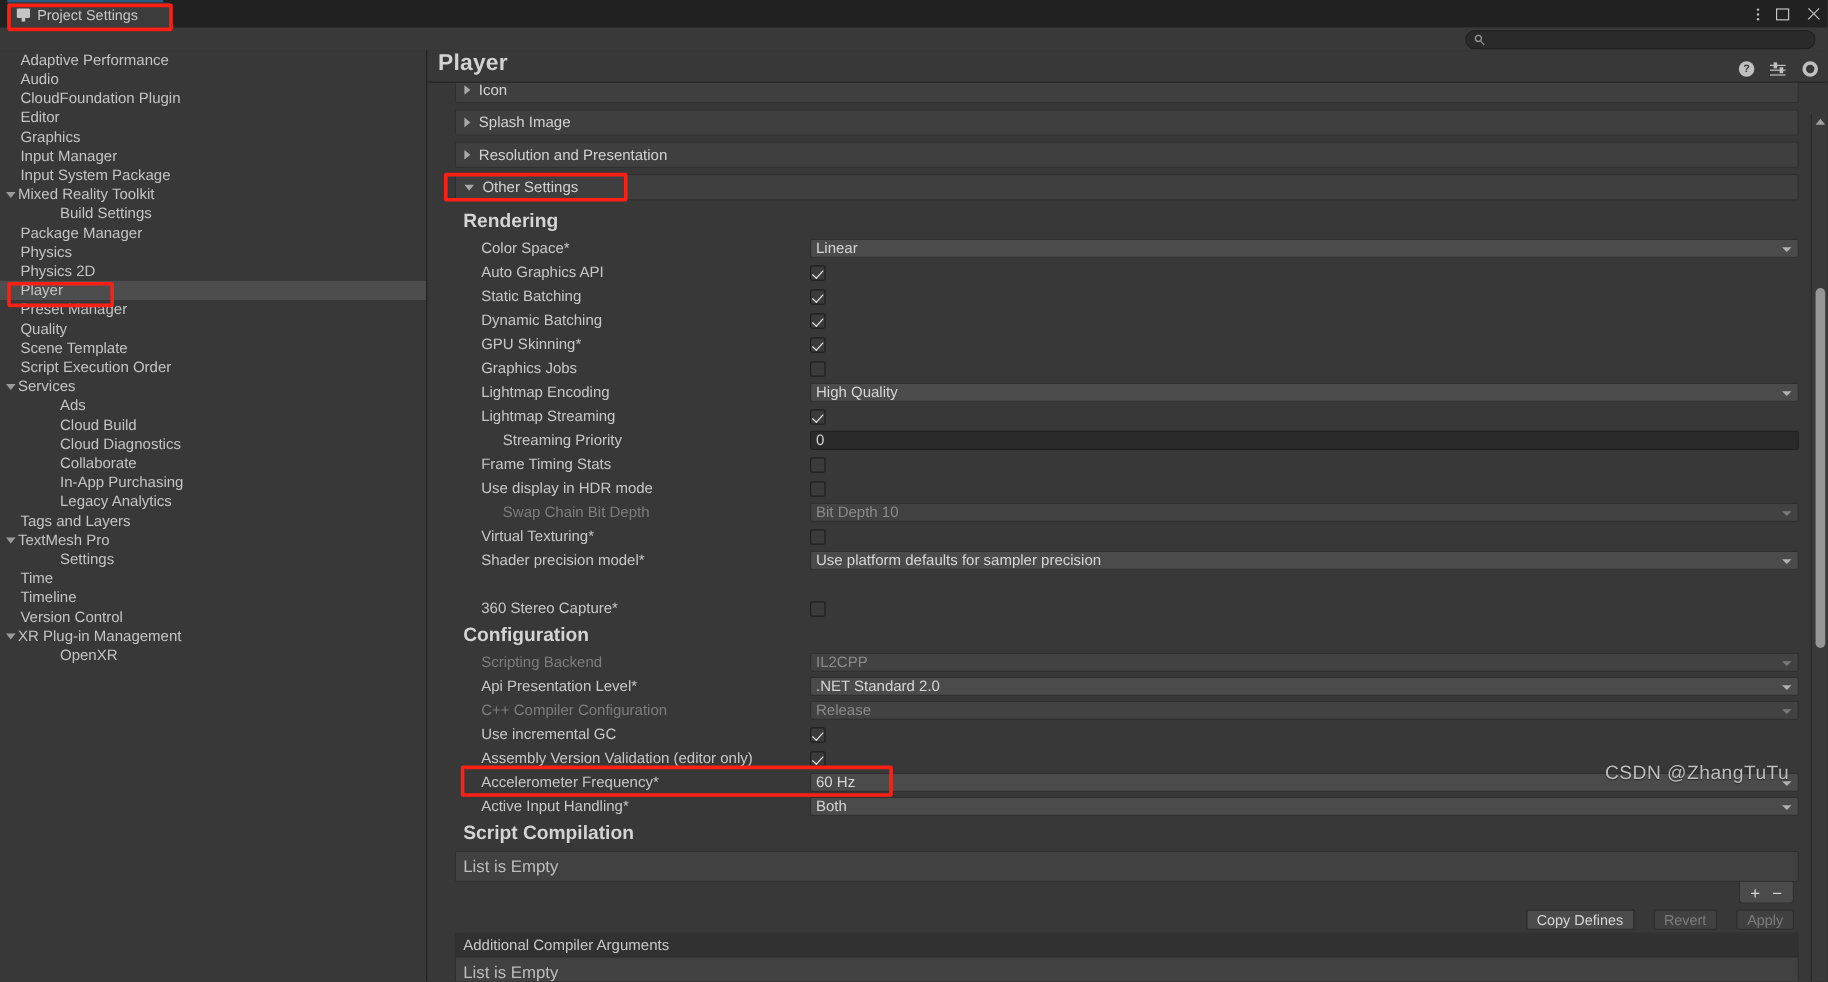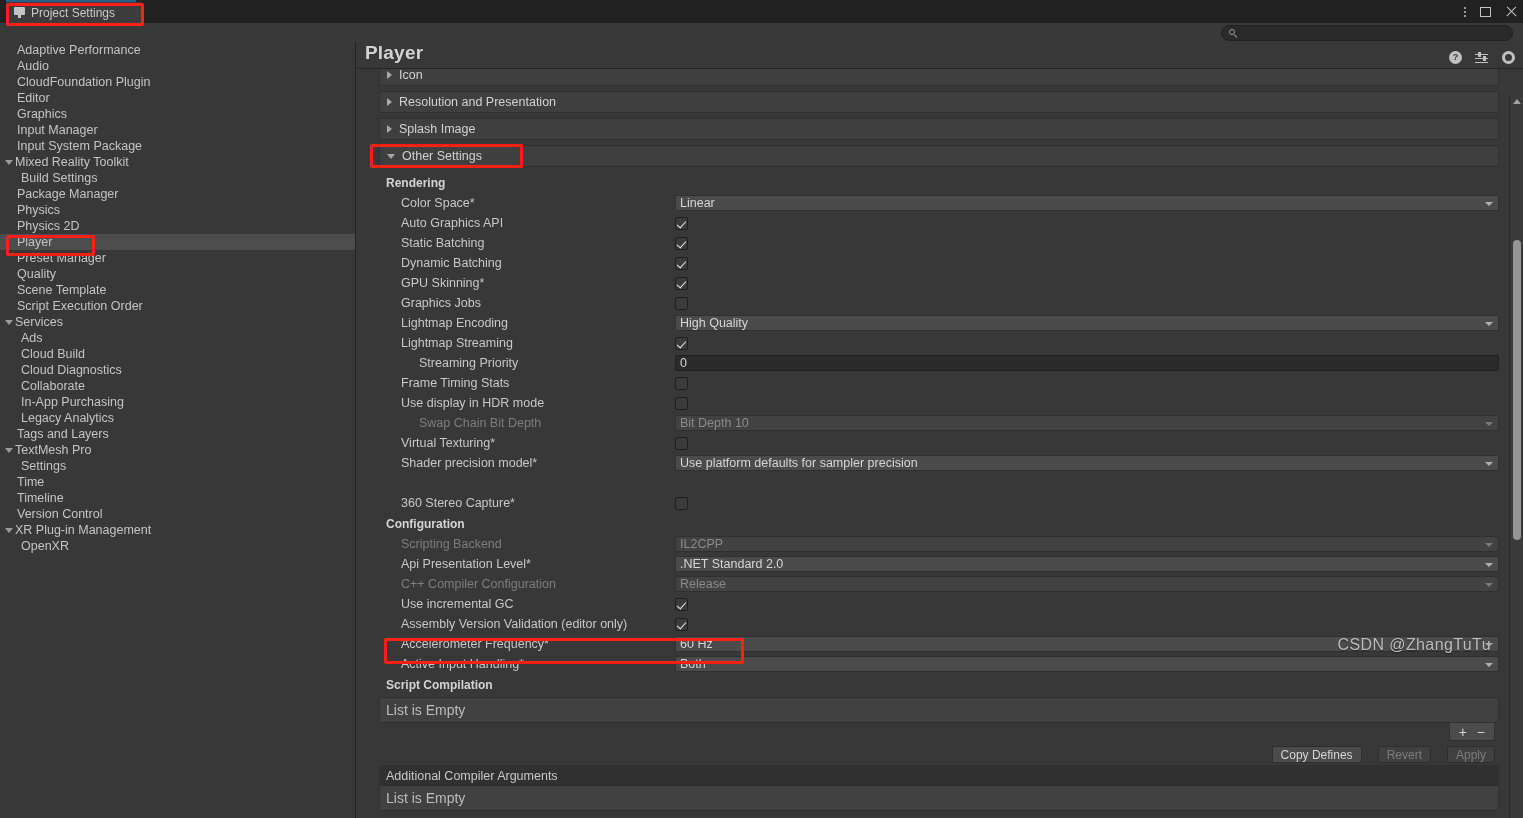--- a/index.html
+++ b/index.html
@@ -87,21 +87,21 @@
   .side-item .tw {
     width: 9px; height: 9px; margin-left: 5px; margin-right: 1px; flex: none; position: relative;
   }
   .tw.down:after {
     content: ""; position: absolute; left: 0; top: 2px;
     border-left: 4.5px solid transparent; border-right: 4.5px solid transparent;
     border-top: 5px solid #9a9a9a;
   }
   .side-label { }
   .pad-l1 { padding-left: 17px; }
-  .pad-l2 { padding-left: 21px; }
+  .pad-l2 { padding-left: 50px; }
 
   
   .main {
     position: absolute; left: 357px; top: 42px; width: 1166px; height: 776px;
     background: #383838;
   }
   .main-header {
     position: relative; height: 26px; background: #383838;
   }
   .main-title {
@@ -158,21 +158,21 @@
     border-left: 5.5px solid #a8a8a8; flex: none;
   }
   .arrow-d {
     width: 0; height: 0; margin-right: 7px; margin-top: 1px;
     border-left: 4.5px solid transparent; border-right: 4.5px solid transparent;
     border-top: 5.5px solid #a8a8a8; flex: none;
   }
 
   
   .group-label {
-    font-size: 12px; color: #d4d4d4; font-weight: bold;
+    font-size: 16px; color: #d4d4d4; font-weight: bold;
     padding: 4px 0 3px 7px;
   }
 
   
   .prop {
     height: 20px; display: flex; align-items: center; position: relative; gap: 24px;
   }
   .prop .lbl {
     width: 272px; padding-left: 22px; font-size: 12.5px; color: #c8c8c8;
     white-space: nowrap; overflow: hidden;
@@ -419,25 +419,25 @@
 
     <div class="inspector">
       <div class="scroll-area">
         <div id="foldouts">
             <div class="foldout first">
               <span class="arrow-r"></span>
               <span>Icon</span>
             </div>
             <div class="foldout">
               <span class="arrow-r"></span>
-              <span>Resolution and Presentation</span>
+              <span>Splash Image</span>
             </div>
             <div class="foldout">
               <span class="arrow-r"></span>
-              <span>Splash Image</span>
+              <span>Resolution and Presentation</span>
             </div>
             <div class="foldout">
               <span class="arrow-d"></span>
               <span>Other Settings</span>
             </div>
           </div>
 
         <div class="group-label">Rendering</div>
         <div id="rendering-rows">
             <div class="prop">

